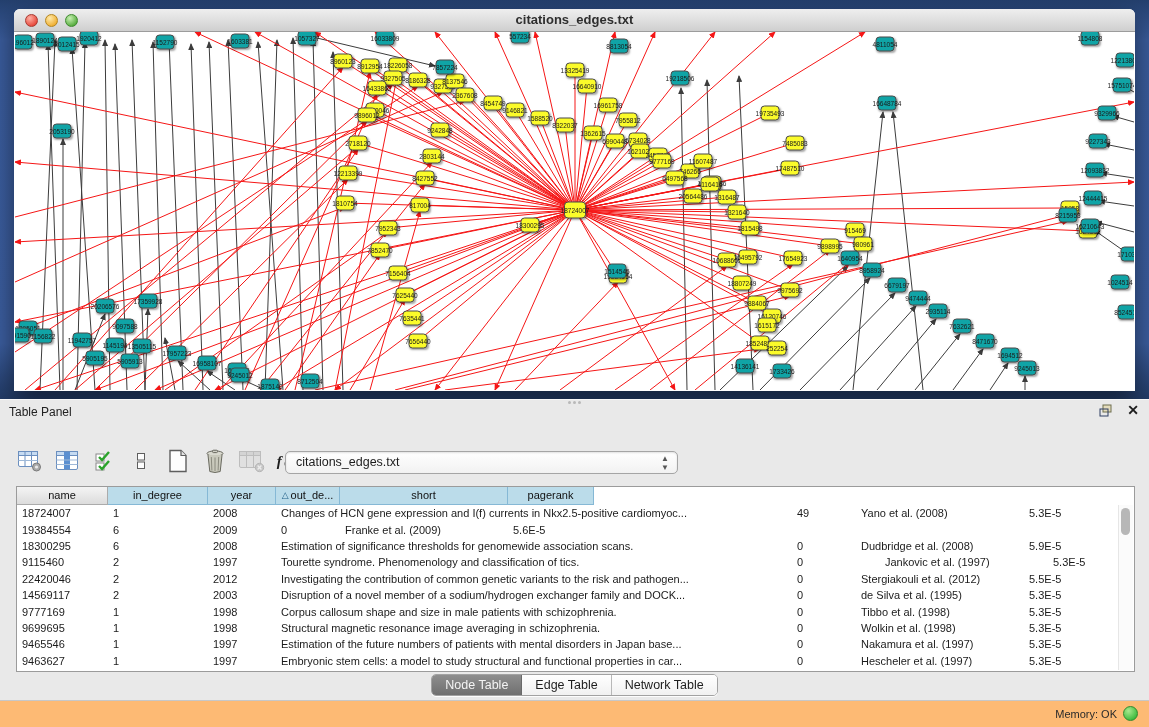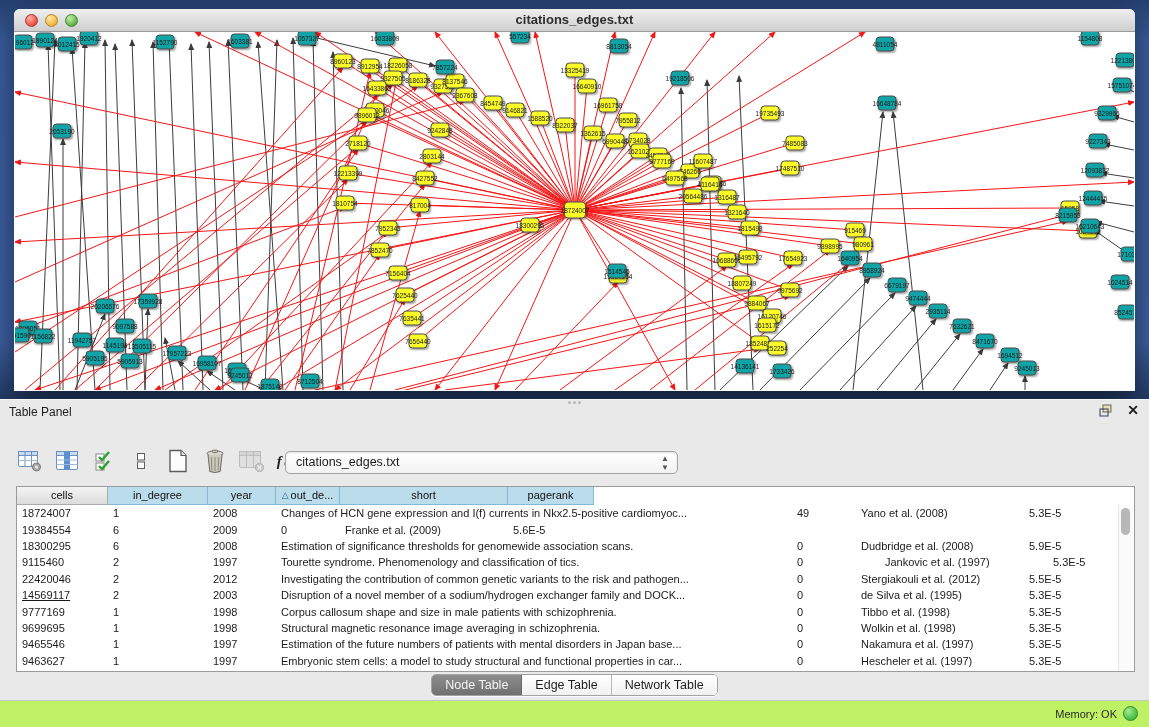--- a/index.html
+++ b/index.html
@@ -50,21 +50,21 @@
   .tr{display:flex;height:16.4px;font-size:11px;color:#1B1B1B;align-items:center;}
   .td{box-sizing:border-box;padding-left:5px;white-space:nowrap;overflow:hidden;}
   .vscroll{position:absolute;right:1px;top:18px;bottom:1px;width:14px;background:#FBFBFB;border-left:1px solid #E6E6E6;}
   .vthumb{position:absolute;top:3px;left:2px;width:9px;height:27px;background:#B7B7B7;border-radius:5px;}
   .tabbar{position:absolute;left:0;right:0;top:274px;display:flex;justify-content:center;}
   .seg{display:flex;height:20px;border:1px solid #A2A2A2;border-radius:5px;overflow:hidden;background:#FCFCFC;
     box-shadow:0 1px 0 rgba(255,255,255,.9);}
   .seg-item{padding:0 13px;font-size:12.5px;line-height:20px;color:#1E1E1E;border-right:1px solid #B8B8B8;background:linear-gradient(#FFFFFF,#F1F1F1);}
   .seg-item:last-child{border-right:none;}
   .seg-item.selected{background:linear-gradient(#8E8E8E,#707070);color:#F4F4F4;border-right:1px solid #6A6A6A;}
-  .statusbar{position:absolute;left:0;right:0;bottom:0;height:27px;background:#bef264;border-top:1px solid #C7C7C7;}
+  .statusbar{position:absolute;left:0;right:0;bottom:0;height:27px;background:#fdba74;border-top:1px solid #C7C7C7;}
   .memory{position:absolute;right:32px;top:7px;font-size:11px;color:#2A2A2A;}
   .memdot{position:absolute;right:11px;top:5px;width:15px;height:15px;border-radius:50%;
     background:radial-gradient(circle at 35% 30%,#A8E98E,#3FBB3F 75%);border:1px solid #2F8A2F;box-sizing:border-box;}
 </style>
 </head>
 <body>
 
 <div class="page">
 
   <div class="desktop">
@@ -590,21 +590,21 @@
       </div>
     </div>
 
     <div class="dropdown">
       <span class="val">citations_edges.txt</span>
       <span class="arrows">▲<br>▼</span>
     </div>
 
     <div class="table-wrap">
       <div class="thead">
-          <div class="th gray" style="width: 91px;">cells</div>
+          <div class="th gray" style="width: 91px;">name</div>
           <div class="th" style="width: 100px;">in_degree</div>
           <div class="th" style="width: 68px;">year</div>
           <div class="th" style="width: 64px; text-align: center;"><span class="sort-tri">△</span>out_de...</div>
           <div class="th" style="width: 168px;">short</div>
           <div class="th" style="width: 86px;">pagerank</div>
         </div>
       <div class="tbody">
           <div class="tr">
             <div class="td" style="width: 91px;">18724007</div>
             <div class="td" style="width: 100px;">1</div>
@@ -643,21 +643,21 @@
           <div class="tr">
             <div class="td" style="width: 91px;">22420046</div>
             <div class="td" style="width: 100px;">2</div>
             <div class="td" style="width: 68px;">2012</div>
             <div class="td" style="width: 516px;">Investigating the contribution of common genetic variants to the risk and pathogen...</div>
             <div class="td" style="width: 64px;">0</div>
             <div class="td" style="width: 168px;">Stergiakouli et al. (2012)</div>
             <div class="td" style="width: 86px;">5.5E-5</div>
           </div>
           <div class="tr">
-            <div class="td" style="width: 91px; text-decoration: underline;">14569117</div>
+            <div class="td" style="width: 91px;">14569117</div>
             <div class="td" style="width: 100px;">2</div>
             <div class="td" style="width: 68px;">2003</div>
             <div class="td" style="width: 516px;">Disruption of a novel member of a sodium/hydrogen exchanger family and DOCK...</div>
             <div class="td" style="width: 64px;">0</div>
             <div class="td" style="width: 168px;">de Silva et al. (1995)</div>
             <div class="td" style="width: 86px;">5.3E-5</div>
           </div>
           <div class="tr">
             <div class="td" style="width: 91px;">9777169</div>
             <div class="td" style="width: 100px;">1</div>

